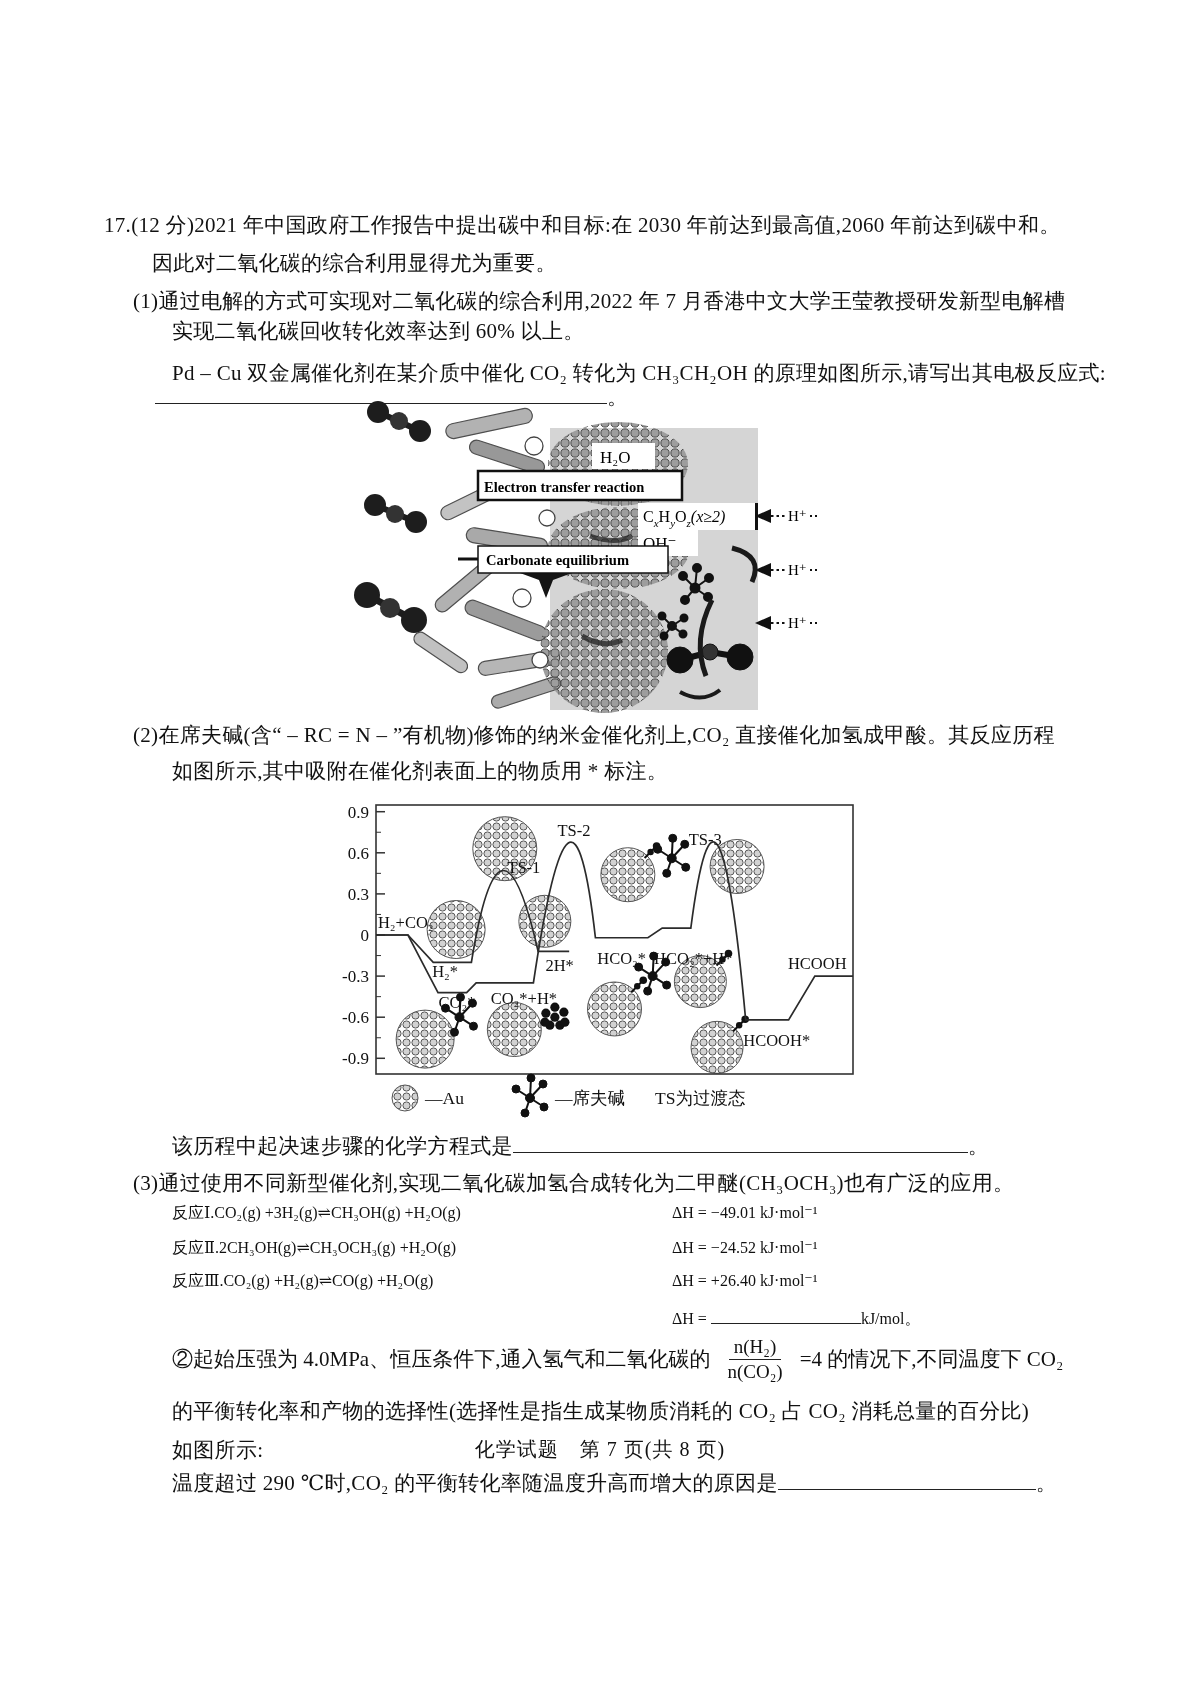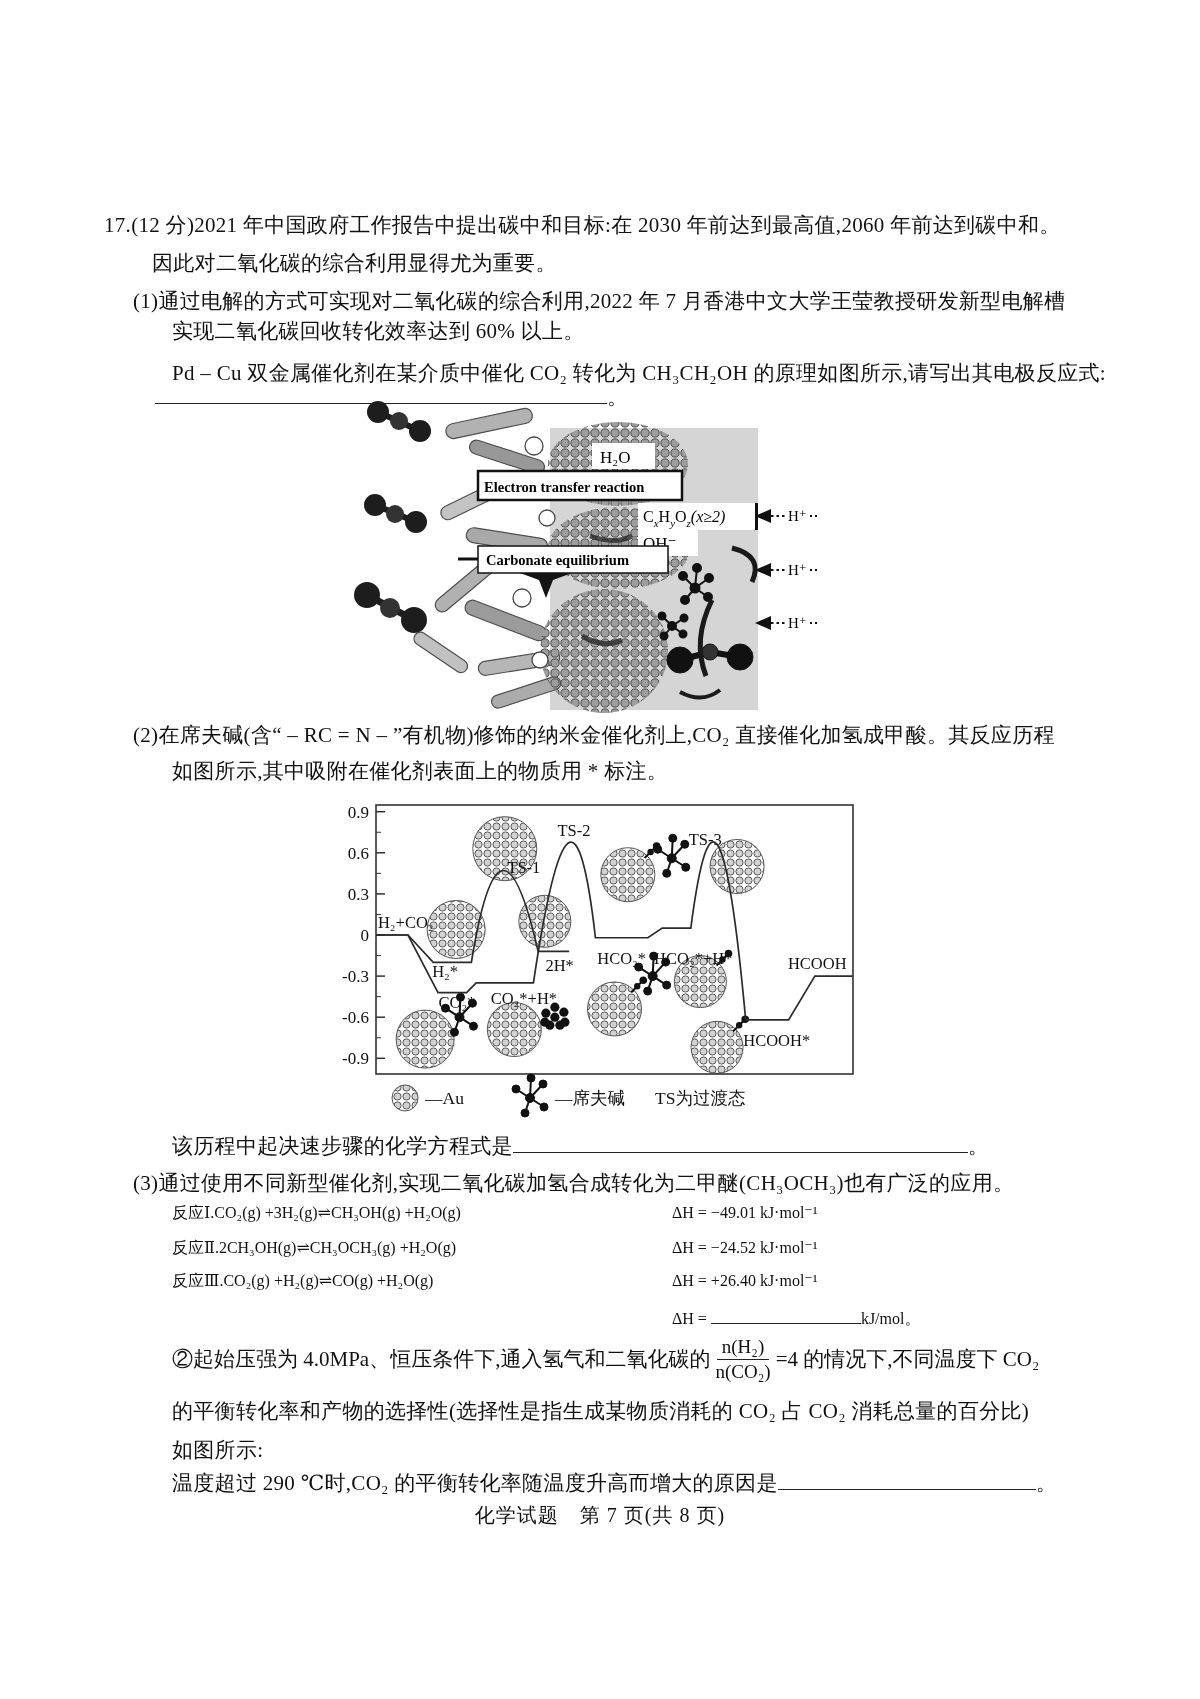--- a/index.html
+++ b/index.html
@@ -4,21 +4,21 @@
 <style>
   html,body{margin:0;padding:0}
   body{width:1200px;height:1699px;background:#ffffff;position:relative;
        font-family:"Liberation Serif","DejaVu Serif",serif;color:#111;overflow:hidden}
   .abs{position:absolute}
   .tline{position:absolute;font-size:21px;letter-spacing:.3px;white-space:nowrap;line-height:1.25}
   .blank{display:inline-block;border-bottom:1.6px solid #222;height:18px;vertical-align:baseline}
   .rxrow{position:absolute;left:172px;width:980px;font-size:16px;white-space:nowrap}
   .rxrow .dh{position:absolute;left:500px;top:0;white-space:nowrap}
   .frac{display:inline-flex;flex-direction:column;align-items:center;vertical-align:middle;
-        margin:0 0;font-size:19px;line-height:1.15}
+        margin:0 12px;font-size:19px;line-height:1.15}
   .frac .num{padding:0 5px 1px;border-bottom:1.6px solid #222}
   .frac .den{padding:1px 5px 0}
   .cond2{position:absolute;display:flex;align-items:center;font-size:21px;white-space:nowrap}
   .footer{position:absolute;left:0;width:100%;text-align:center;font-size:20px;letter-spacing:1px}
   svg text{font-family:"Liberation Serif","DejaVu Serif",serif}
 </style>
 </head>
 <body>
 
 <div class="tline" style="left:104px;top:212px">17.(12 分)2021 年中国政府工作报告中提出碳中和目标:在 2030 年前达到最高值,2060 年前达到碳中和。</div>
@@ -321,13 +321,13 @@
   </span>
   <span>=4 的情况下,不同温度下 CO₂</span>
 </div>
 
 <div class="tline" style="left:172px;top:1398px">的平衡转化率和产物的选择性(选择性是指生成某物质消耗的 CO₂ 占 CO₂ 消耗总量的百分比)</div>
 <div class="tline" style="left:172px;top:1437px">如图所示:</div>
 <div class="tline" style="left:172px;top:1470px">
   <span>温度超过 290 ℃时,CO₂ 的平衡转化率随温度升高而增大的原因是</span><span class="blank" style="width:258px"></span><span>。</span>
 </div>
 
-<div class="footer" style="top:1502px">化学试题　第 7 页(共 8 页)</div>
+<div class="footer" style="top:1436px">化学试题　第 7 页(共 8 页)</div>
 
 </body></html>

